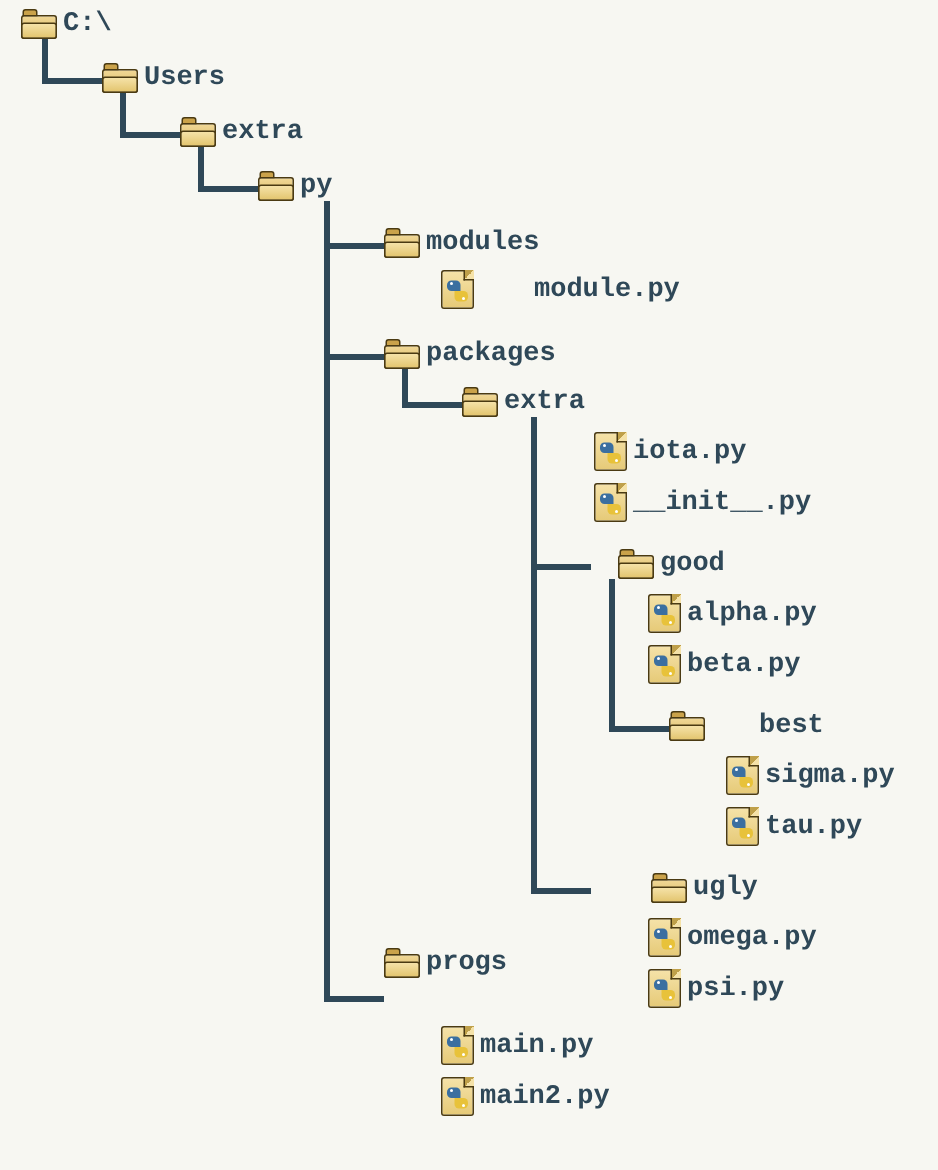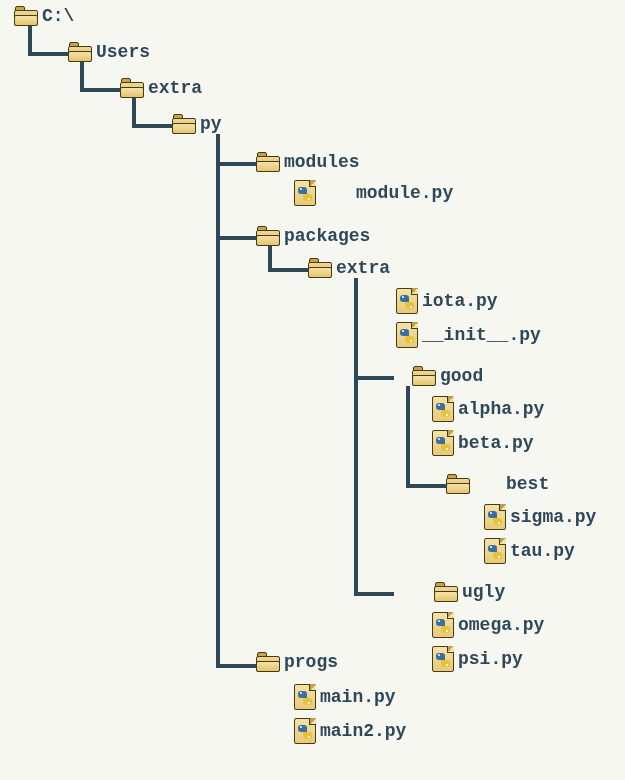--- a/index.html
+++ b/index.html
@@ -318,21 +318,21 @@
         <span class="sheet"></span>
         <span class="corner"></span>
         <span class="logo">
           <span class="blue"></span>
           <span class="yellow"></span>
         </span>
       </span>
     <span class="label">psi.py</span>
   </div>
 
-  <div class="node" style="left:256px; top:652px;">
+  <div class="node" style="left:256px; top:632px;">
     <span class="folder">
         <span class="tab"></span>
         <span class="body"></span>
         <span class="front"></span>
       </span>
     <span class="label">progs</span>
   </div>
 
   <div class="node" style="left:294px; top:684px;">
     <span class="pyfile">

